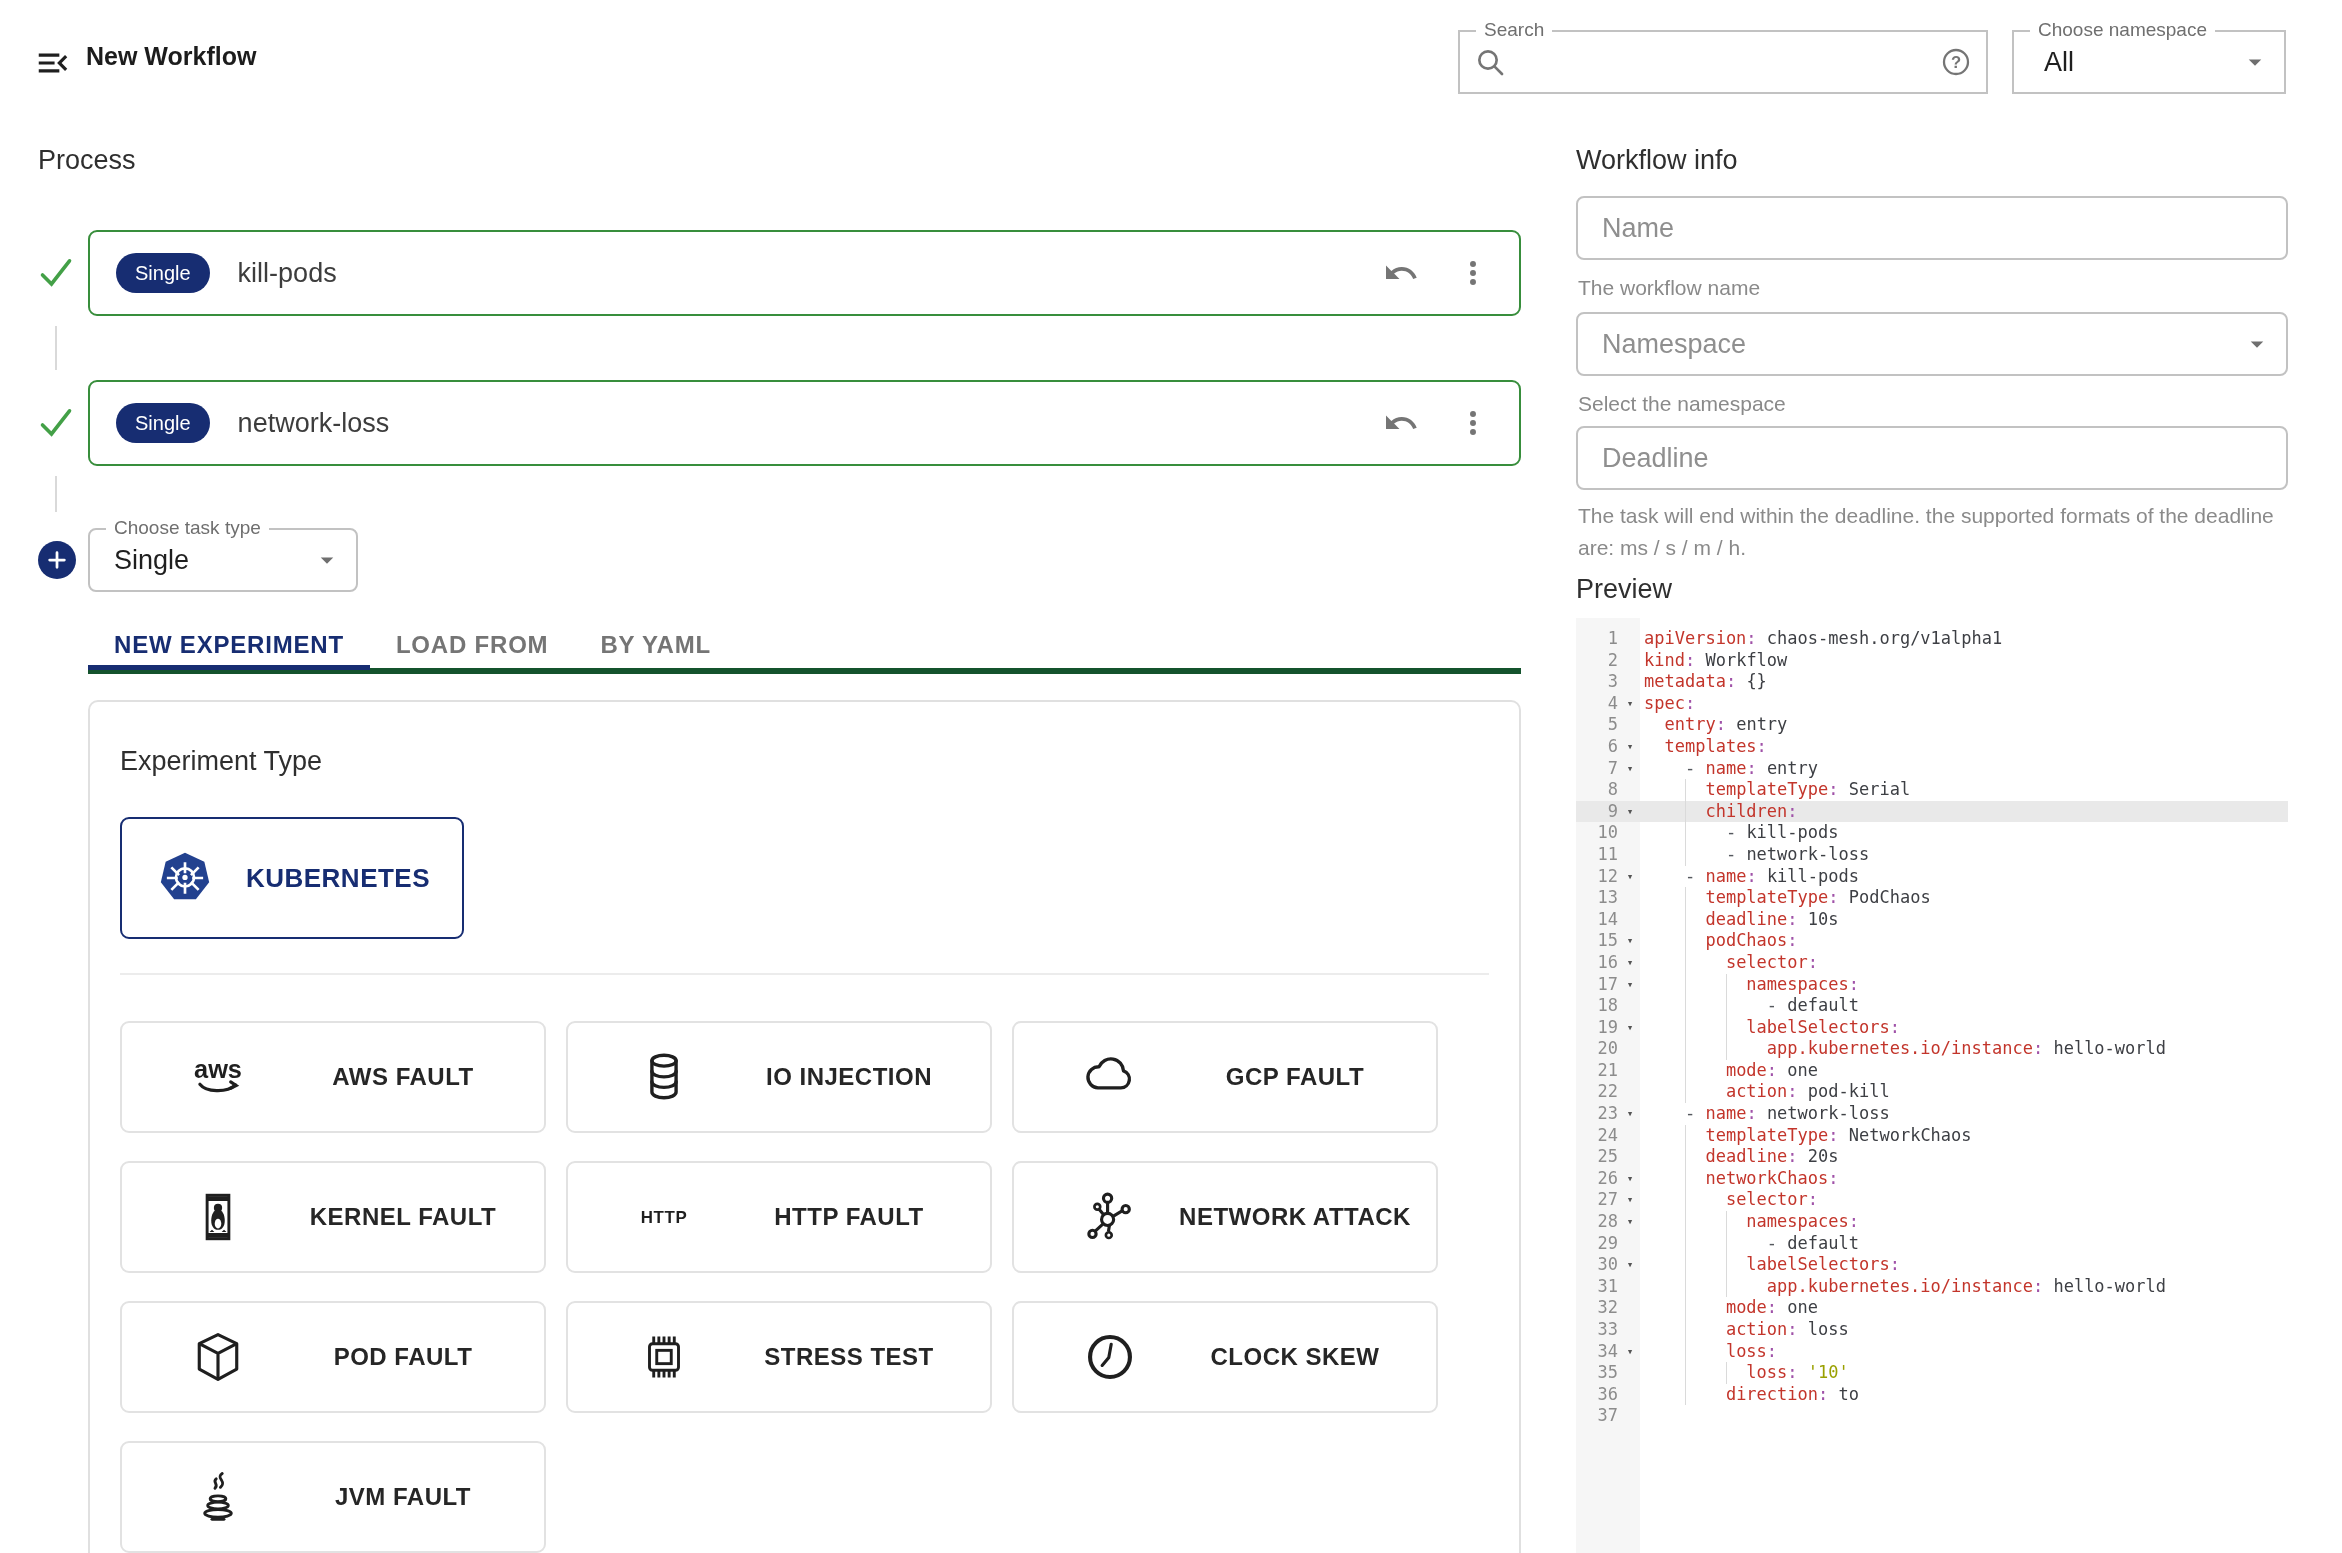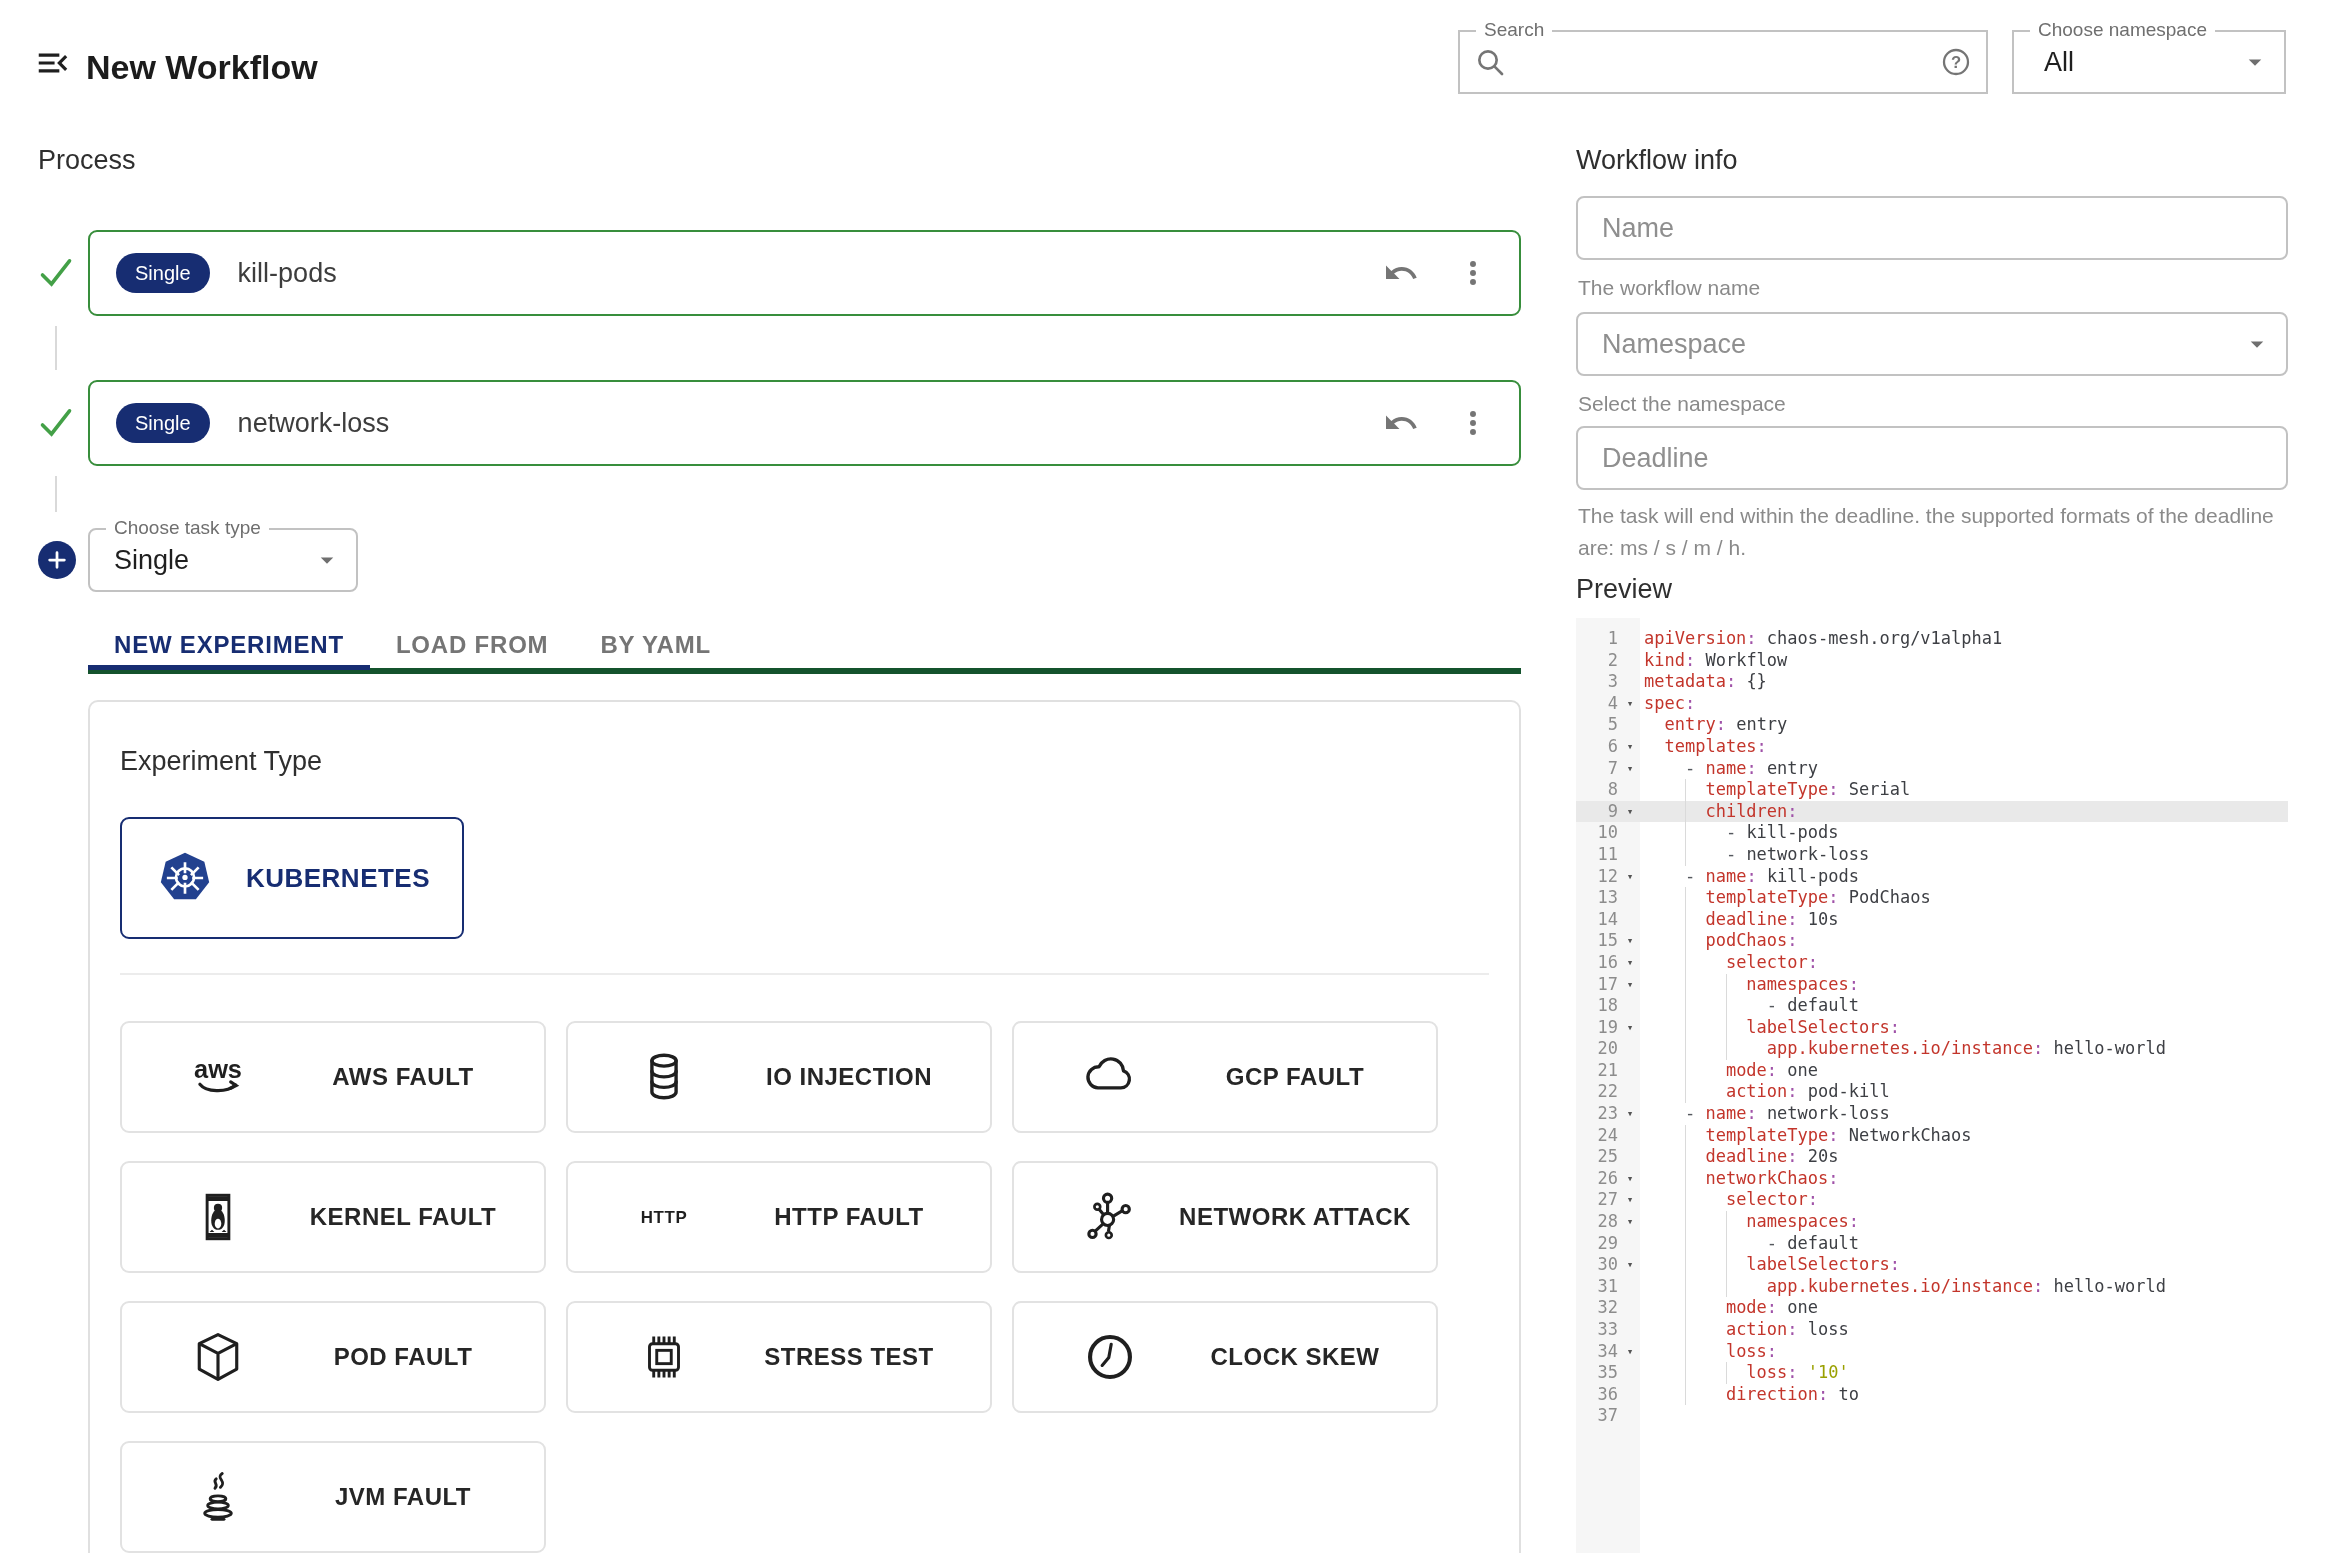--- a/index.html
+++ b/index.html
@@ -5,21 +5,21 @@
   * { box-sizing: border-box; margin: 0; padding: 0; }
   html,body { width:2342px; height:1553px; }
   body {
     position: relative; overflow: hidden; background:#fff;
     font-family:"Liberation Sans", sans-serif; color:#212121;
   }
   svg { display:block; }
 
   
   .menu-btn { position:absolute; left:34px; top:44px; width:40px; height:40px; cursor:pointer; }
-  .page-title { position:absolute; left:86px; top:48px; font-size:34px; font-weight:700; color:#1c1c1c; }
+  .page-title { position:absolute; left:86px; top:42px; font-size:25px; font-weight:700; color:#1c1c1c; }
 
   .outlined-box {
     position:absolute; border:2px solid #c2c2c2; border-radius:0; background:#fff;
   }
   .notch-label {
     position:absolute; top:-13px; left:16px; background:#fff; padding:0 8px;
     font-size:19px; color:#6f6f6f; white-space:nowrap;
   }
   .search-box { left:1458px; top:30px; width:530px; height:64px; }
   .ns-box { left:2012px; top:30px; width:274px; height:64px; }

